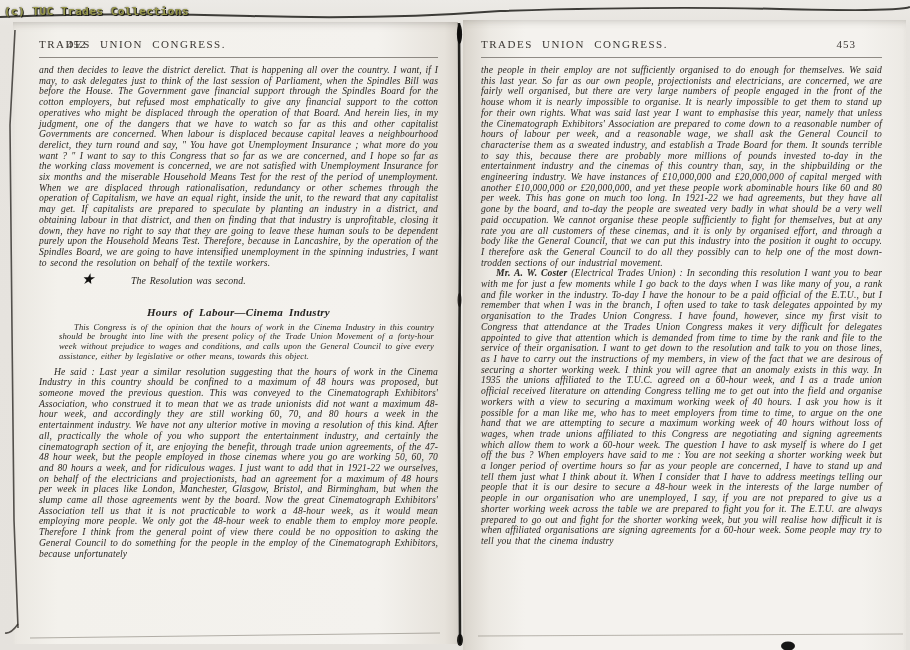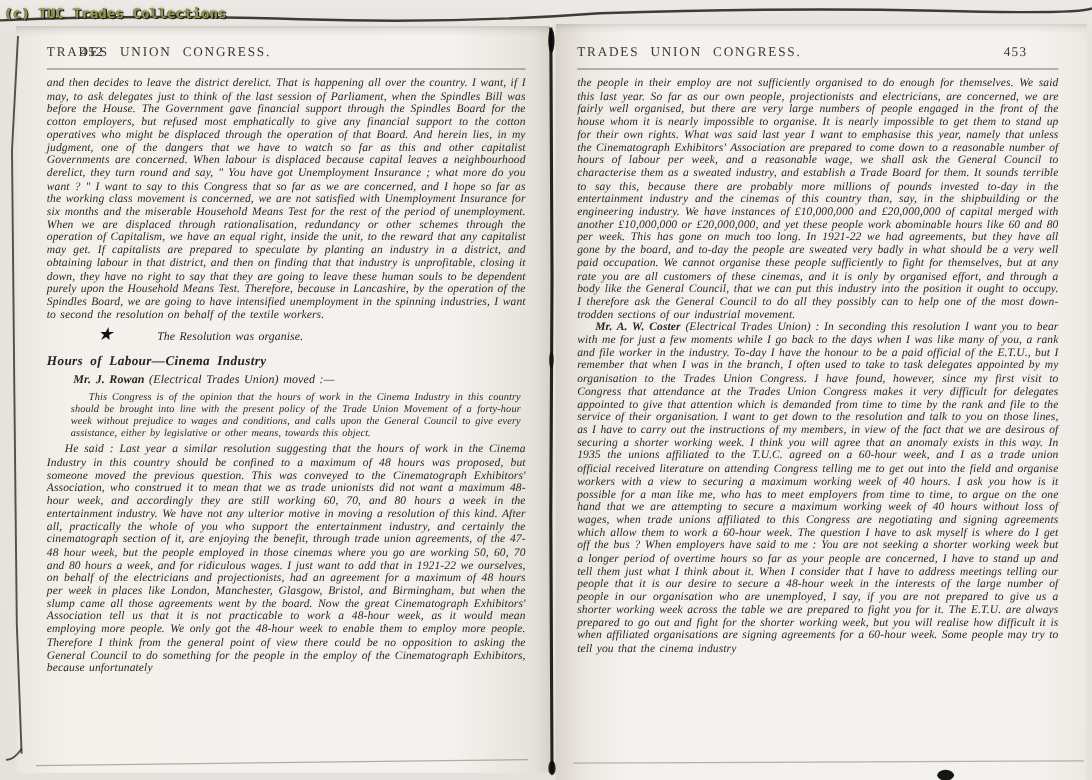--- a/index.html
+++ b/index.html
@@ -27,21 +27,21 @@
   .page-header .page-num{position:absolute;top:0;font-size:11px;letter-spacing:1px;}
   .page-left .page-num{left:28px;}
   .page-right .page-num{right:26px;margin-left:40px;}
   .header-rule{height:1px;background:#76716a;margin:3px 0 7px;opacity:.8;}
   .body-text{font-size:9.6px;line-height:10.7px;text-align:justify;letter-spacing:.1px;word-spacing:1.1px;color:#2a2722;font-style:italic;}
   p{margin:0;}
   .para-gap{margin-top:0;}
   .indent{text-indent:15px;}
   .carried-line{position:relative;margin:8px 0 3px;padding-left:92px;font-size:9.8px;text-align:left;}
   .star{position:absolute;left:42px;top:-3px;font-size:15px;line-height:12px;color:#121110;}
-  .section-heading{font-weight:bold;font-size:11px;word-spacing:3px;letter-spacing:.3px;margin:9px 0 5px;color:#252320;}
+  .section-heading{text-align:center;font-weight:bold;font-size:11px;word-spacing:3px;letter-spacing:.3px;margin:20px 0 5px;color:#252320;}
   .mover-line{margin:2px 0 4px;text-indent:22px;font-size:10px;text-align:left;}
   .bold-name{font-weight:bold;}
   .small-print{font-size:8.6px;line-height:9.7px;padding:0 4px 0 8px;margin-bottom:5px;margin-left:12px;}
   .watermark{
     position:absolute;left:4px;top:5px;z-index:30;
     font-family:"DejaVu Sans Mono",monospace;font-weight:bold;font-size:11px;letter-spacing:.5px;
     color:#97974a;text-shadow:1px 1px 0 #1c1c18,-1px 0 0 rgba(40,40,30,.45),0 0 2px rgba(30,30,24,.5);
   }
   .edges{position:absolute;inset:0;z-index:20;pointer-events:none;}
 </style>
@@ -56,25 +56,24 @@
   <div class="page-inner">
     <div class="page-header">
       <span class="page-num">452</span>
       <span class="running-title">TRADES UNION CONGRESS.</span>
     </div>
     <div class="header-rule"></div>
 
     <div class="body-text">
       <p>and then decides to leave the district derelict. That is happening all over the country. I want, if I may, to ask delegates just to think of the last session of Parliament, when the Spindles Bill was before the House. The Government gave financial support through the Spindles Board for the cotton employers, but refused most emphatically to give any financial support to the cotton operatives who might be displaced through the operation of that Board. And herein lies, in my judgment, one of the dangers that we have to watch so far as this and other capitalist Governments are concerned. When labour is displaced because capital leaves a neighbourhood derelict, they turn round and say, " You have got Unemployment Insurance ; what more do you want ? " I want to say to this Congress that so far as we are concerned, and I hope so far as the working class movement is concerned, we are not satisfied with Unemployment Insurance for six months and the miserable Household Means Test for the rest of the period of unemployment. When we are displaced through rationalisation, redundancy or other schemes through the operation of Capitalism, we have an equal right, inside the unit, to the reward that any capitalist may get. If capitalists are prepared to speculate by planting an industry in a district, and obtaining labour in that district, and then on finding that that industry is unprofitable, closing it down, they have no right to say that they are going to leave these human souls to be dependent purely upon the Household Means Test. Therefore, because in Lancashire, by the operation of the Spindles Board, we are going to have intensified unemployment in the spinning industries, I want to second the resolution on behalf of the textile workers.</p>
 
-      <p class="carried-line"><span class="star">★</span><span>The Resolution was organise.</span></p>
+      <p class="carried-line"><span class="star">★</span><span>The Resolution was second.</span></p>
 
       <p class="section-heading">Hours of Labour—Cinema Industry</p>
 
-      <p class="mover-line"><span class="bold-name">Mr. J. Rowan</span> <span>(Electrical Trades Union) moved :—</span></p>
 
       <p class="small-print indent">This Congress is of the opinion that the hours of work in the Cinema Industry in this country should be brought into line with the present policy of the Trade Union Movement of a forty-hour week without prejudice to wages and conditions, and calls upon the General Council to give every assistance, either by legislative or other means, towards this object.</p>
 
       <p class="indent">He said : Last year a similar resolution suggesting that the hours of work in the Cinema Industry in this country should be confined to a maximum of 48 hours was proposed, but someone moved the previous question. This was conveyed to the Cinematograph Exhibitors' Association, who construed it to mean that we as trade unionists did not want a maximum 48-hour week, and accordingly they are still working 60, 70, and 80 hours a week in the entertainment industry. We have not any ulterior motive in moving a resolution of this kind. After all, practically the whole of you who support the entertainment industry, and certainly the cinematograph section of it, are enjoying the benefit, through trade union agreements, of the 47-48 hour week, but the people employed in those cinemas where you go are working 50, 60, 70 and 80 hours a week, and for ridiculous wages. I just want to add that in 1921-22 we ourselves, on behalf of the electricians and projectionists, had an agreement for a maximum of 48 hours per week in places like London, Manchester, Glasgow, Bristol, and Birmingham, but when the slump came all those agreements went by the board. Now the great Cinematograph Exhibitors' Association tell us that it is not practicable to work a 48-hour week, as it would mean employing more people. We only got the 48-hour week to enable them to employ more people. Therefore I think from the general point of view there could be no opposition to asking the General Council to do something for the people in the employ of the Cinematograph Exhibitors, because unfortunately</p>
     </div>
   </div>
 </div>
 
 <div class="page page-right">
   <div class="page-inner">

